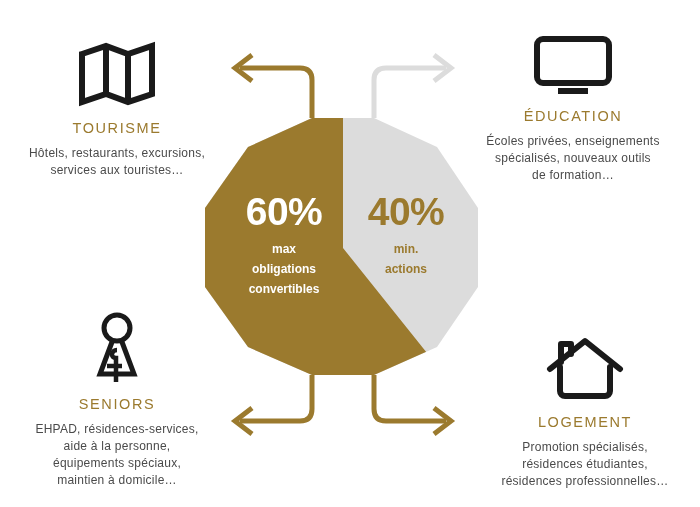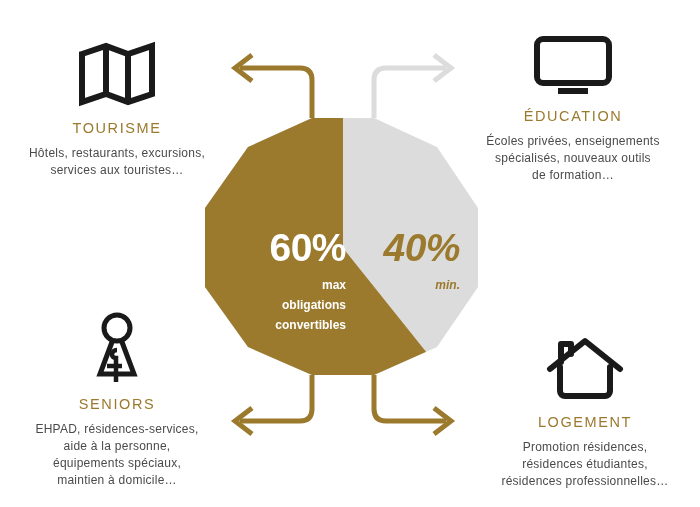--- a/index.html
+++ b/index.html
@@ -62,22 +62,21 @@
   #core {
     position: absolute;
     left: 0; top: 0;
     width: 700px;
     height: 507px;
     pointer-events: none;
   }
 
   .core-text {
     position: absolute;
-    text-align: right;
-    margin-top: 36px;
+    text-align: center;
   }
   .pct {
     font-size: 39px;
     font-weight: 700;
     letter-spacing: -0.5px;
     line-height: 1;
   }
   .sub {
     font-size: 12px;
     font-weight: 700;
@@ -88,21 +87,20 @@
     left: 222px;
     top: 192px;
     width: 124px;
     color: #ffffff;
   }
   #right-text {
     left: 352px;
     top: 192px;
     width: 108px;
     color: #9b7a2e;
-    font-style: italic;
   }
 </style>
 </head>
 <body>
 
 <div id="infographic">
 
   <svg id="core" viewBox="0 0 700 507">
 
     <defs>
@@ -144,20 +142,21 @@
       <div>max</div>
       <div>obligations</div>
       <div>convertibles</div>
     </div>
   </div>
 
   <div class="core-text" id="right-text">
     <div class="pct">40%</div>
     <div class="sub">
       <div>min.</div>
+      <div>actions</div>
     </div>
   </div>
 
   <div class="quadrant q-tourisme">
     <div class="icon-wrap">
       <svg width="82" height="68" viewBox="0 0 82 68">
         <path d="M6,14 L30,6 L52,14 L76,6 L76,54 L52,62 L30,54 L6,62 Z" fill="none" stroke="#1a1a1a" stroke-width="6" stroke-linejoin="miter"></path>
         <line x1="30" y1="6" x2="30" y2="54" stroke="#1a1a1a" stroke-width="6"></line>
         <line x1="52" y1="14" x2="52" y2="62" stroke="#1a1a1a" stroke-width="6"></line>
       </svg>
@@ -205,19 +204,19 @@
   <div class="quadrant q-logement">
     <div class="icon-wrap">
       <svg width="80" height="66" viewBox="0 0 80 66">
         <path d="M5,33 L40,5 L75,33" fill="none" stroke="#1a1a1a" stroke-width="6" stroke-linecap="round" stroke-linejoin="round"></path>
         <path d="M16,26 L16,8 L26,8 L26,18" fill="none" stroke="#1a1a1a" stroke-width="6" stroke-linecap="round" stroke-linejoin="round"></path>
         <path d="M15,31 L15,55 a5,5 0 0 0 5,5 L60,60 a5,5 0 0 0 5,-5 L65,31" fill="none" stroke="#1a1a1a" stroke-width="6" stroke-linecap="round" stroke-linejoin="round"></path>
       </svg>
     </div>
     <div class="cat-title">LOGEMENT</div>
     <div class="cat-desc">
-      <div>Promotion résidences,</div>
+      <div>Promotion spécialisés,</div>
       <div>résidences étudiantes,</div>
       <div>résidences professionnelles…</div>
     </div>
   </div>
 
 </div>
 
 </body></html>

